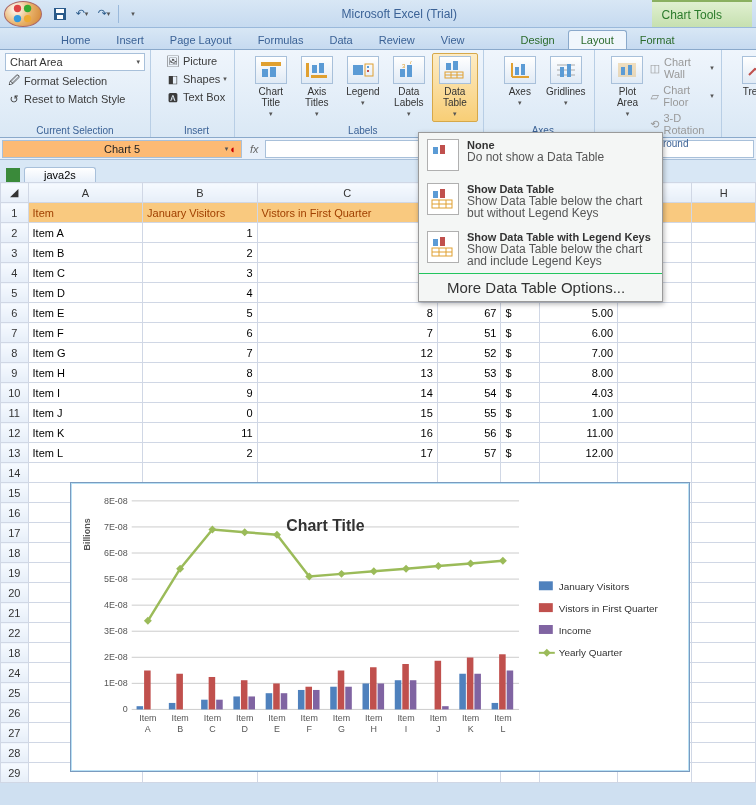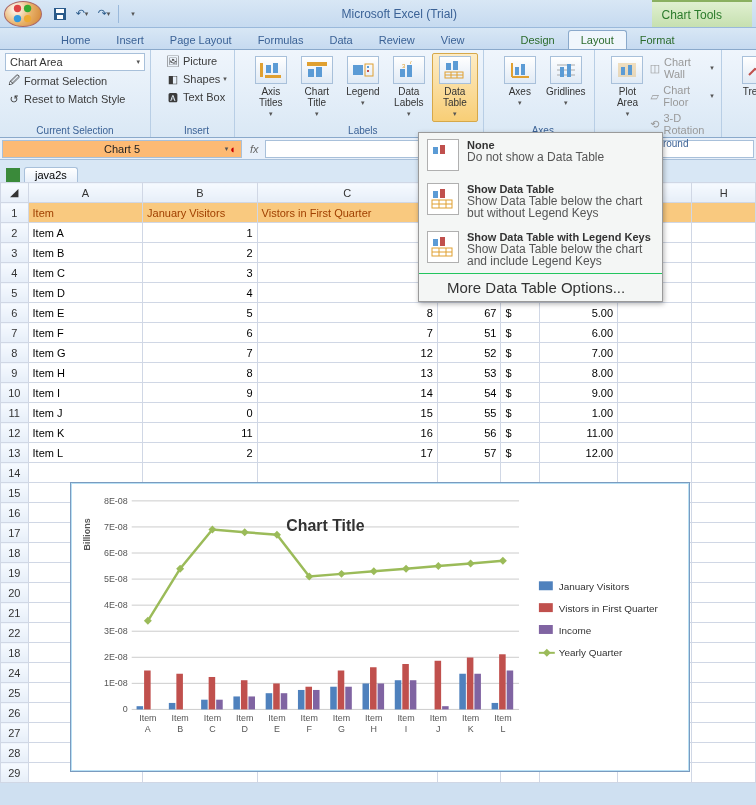--- a/index.html
+++ b/index.html
@@ -39,21 +39,21 @@
   
   .fx-bar { height: 22px; background: #e8f0fa; display: flex; align-items: center; border-bottom: 1px solid #a8c0da;}
   .name-box { width: 240px; background: #fdba74; border: 1px solid #a8c0da; height: 18px; margin: 0 2px; display: flex; align-items: center; justify-content: center; color: #222; position: relative;}
   .name-box .dd { position:absolute; right:4px; display:flex; align-items:center; gap:2px;}
   .fx-icon { padding: 0 6px; font-style: italic; color: #666;}
   .formula-input { flex: 1; background: #fff; border: 1px solid #a8c0da; height: 18px; margin-right: 2px;}
 
   
   .wbtab { height: 22px; background: #d8e7f5; display: flex; align-items: flex-end; padding: 0 6px; gap:4px;}
   .wbtab .icon { width:14px; height:14px; background:#3a8a3a; display:inline-block;}
-  .wbtab .t { background: linear-gradient(#fff,#e8f0fa); border: 1px solid #a8c0da; border-bottom:none; padding: 1px 10px; border-top-left-radius:3px; border-top-right-radius:3px;}
+  .wbtab .t { background: linear-gradient(#fff,#e8f0fa); border: 1px solid #a8c0da; border-bottom:none; padding: 1px 19px; border-top-left-radius:3px; border-top-right-radius:3px;}
 
   
   .grid-wrap { background: #fff; position: relative; }
   table.sheet { border-collapse: collapse; table-layout: fixed; width: 100%; }
   .sheet th, .sheet td { border: 1px solid #d0d7e5; height: 20px; font-size: 11px; padding: 0 4px; text-align: left; }
   .sheet th { background: linear-gradient(#f6faff,#e6eef8); text-align: center; font-weight: normal; color: #333;}
   .sheet th.rowh { width: 26px; text-align:center;}
   .sheet td.num { text-align: right; }
   .hdr-row td { background: #f9c97f; color: #a04000; }
 
@@ -156,43 +156,43 @@
         </div>
     </div>
     <div class="group-label">Insert</div>
   </div>
 
   <div class="group">
     <div class="group-body">
       <div class="big-btn">
           <div class="icon-box">
             <svg width="22" height="18">
+              <rect x="1" y="1" width="20" height="4" fill="#e0a030"></rect>
+              <rect x="2" y="8" width="6" height="8" fill="#5b9bd5"></rect>
+              <rect x="10" y="6" width="6" height="10" fill="#5b9bd5"></rect>
+            </svg>
+          </div>
+          <div class="lbl">
+            <span style="white-space:pre-line">Chart
+Title</span>
+            <span class="drop">▾</span>
+          </div>
+        </div>
+      <div class="big-btn">
+          <div class="icon-box">
+            <svg width="22" height="18">
               <rect x="0" y="2" width="3" height="14" fill="#e0a030"></rect>
               <rect x="5" y="14" width="16" height="3" fill="#e0a030"></rect>
               <rect x="6" y="4" width="5" height="8" fill="#5b9bd5"></rect>
               <rect x="13" y="2" width="5" height="10" fill="#5b9bd5"></rect>
             </svg>
           </div>
           <div class="lbl">
             <span style="white-space:pre-line">Axis
 Titles</span>
-            <span class="drop">▾</span>
-          </div>
-        </div>
-      <div class="big-btn">
-          <div class="icon-box">
-            <svg width="22" height="18">
-              <rect x="1" y="1" width="20" height="4" fill="#e0a030"></rect>
-              <rect x="2" y="8" width="6" height="8" fill="#5b9bd5"></rect>
-              <rect x="10" y="6" width="6" height="10" fill="#5b9bd5"></rect>
-            </svg>
-          </div>
-          <div class="lbl">
-            <span style="white-space:pre-line">Chart
-Title</span>
             <span class="drop">▾</span>
           </div>
         </div>
       <div class="big-btn">
           <div class="icon-box">
             <svg width="22" height="18">
               <rect x="1" y="4" width="10" height="10" fill="#5b9bd5"></rect>
               <rect x="13" y="3" width="8" height="12" fill="none" stroke="#e0a030"></rect>
               <rect x="15" y="5" width="2" height="2" fill="#5b9bd5"></rect>
               <rect x="15" y="9" width="2" height="2" fill="#c0504d"></rect>
@@ -521,21 +521,21 @@
     <td></td>
     <td></td>
         </tr>
         <tr>
           <th class="rowh">10</th>
     <td>Item I</td>
     <td class="num">9</td>
     <td class="num">14</td>
     <td class="num">54</td>
     <td>$</td>
-    <td class="num">9.00</td>
+    <td class="num">4.03</td>
     <td></td>
     <td></td>
         </tr>
         <tr>
           <th class="rowh">11</th>
     <td>Item J</td>
     <td class="num">0</td>
     <td class="num">15</td>
     <td class="num">55</td>
     <td>$</td>

